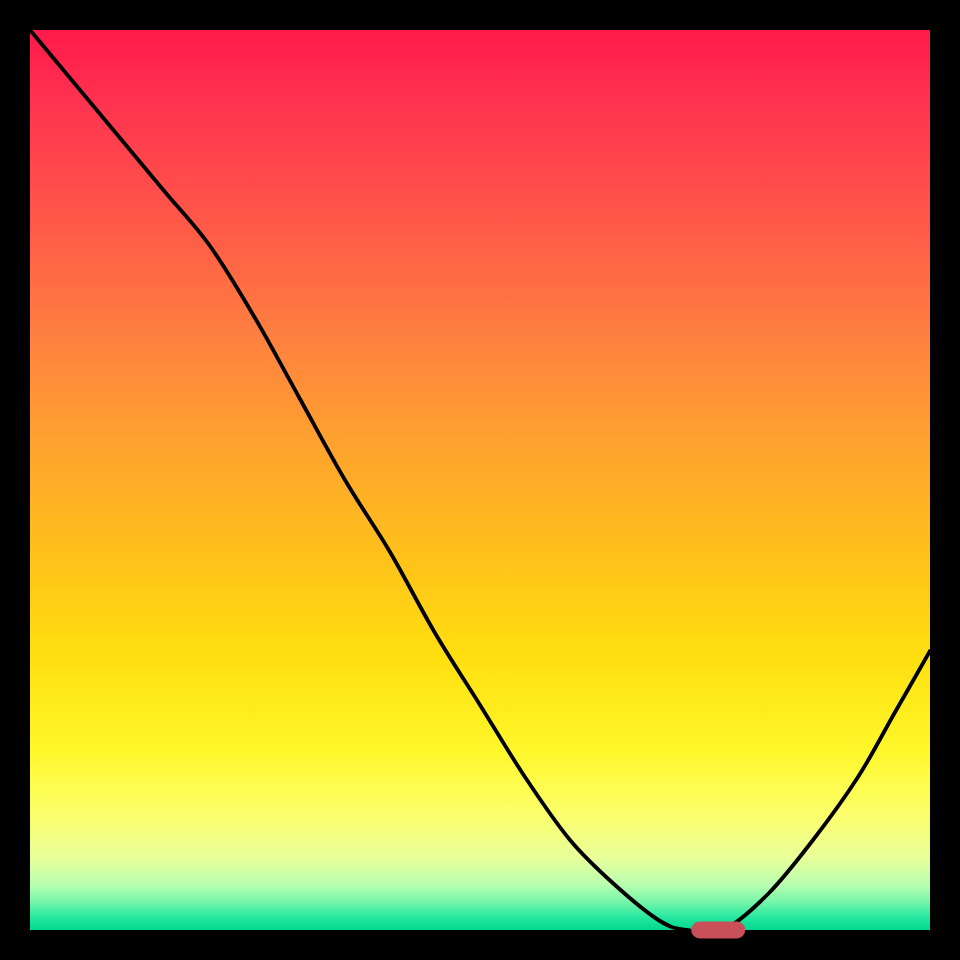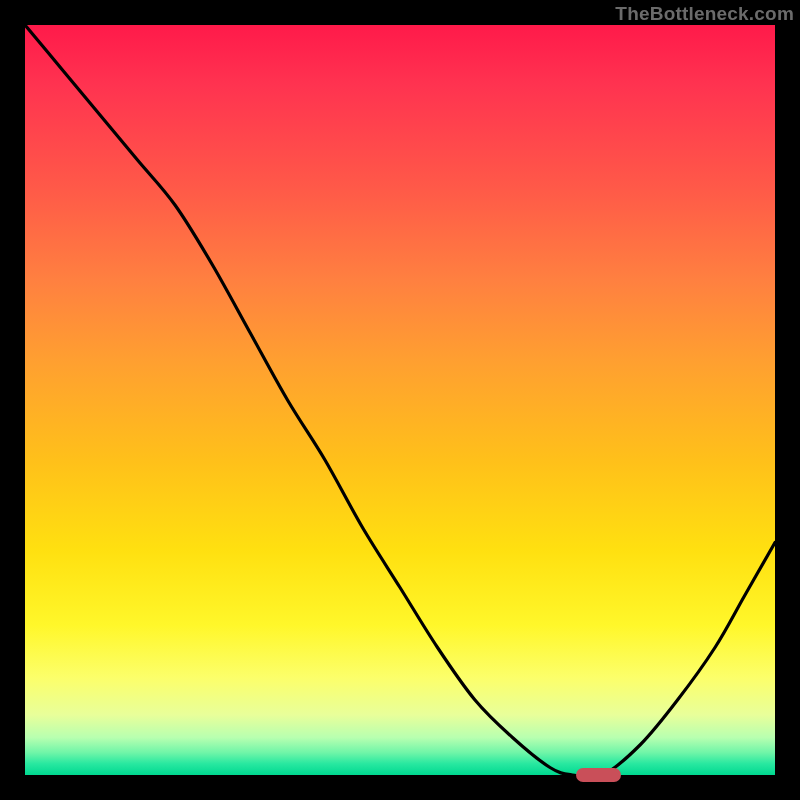--- a/index.html
+++ b/index.html
@@ -70,15 +70,14 @@
 <div class="container">
 
   <div class="plot-area"></div>
 
   <svg class="overlay" viewBox="0 0 750 750" preserveAspectRatio="none">
     <path id="curve-path" fill="none" stroke="#000" stroke-width="3.2" stroke-linejoin="round" stroke-linecap="round" d="M 0.0 0.0 C 6.3 7.5, 25.0 30.0, 37.5 45.0 C 50.0 60.0, 62.5 75.0, 75.0 90.0 C 87.5 105.0, 100.0 120.0, 112.5 135.0 C 125.0 150.0, 137.5 162.5, 150.0 180.0 C 162.5 197.5, 175.0 218.7, 187.5 240.0 C 200.0 261.3, 212.5 285.0, 225.0 307.5 C 237.5 330.0, 250.0 353.8, 262.5 375.0 C 275.0 396.3, 287.5 413.8, 300.0 435.0 C 312.5 456.3, 325.0 481.2, 337.5 502.5 C 350.0 523.7, 362.5 542.5, 375.0 562.5 C 387.5 582.5, 400.0 603.8, 412.5 622.5 C 425.0 641.3, 437.5 660.0, 450.0 675.0 C 462.5 690.0, 475.0 701.3, 487.5 712.5 C 500.0 723.8, 515.0 736.3, 525.0 742.5 C 535.0 748.8, 538.8 748.8, 547.5 750.0 C 556.3 751.3, 566.3 755.0, 577.5 750.0 C 588.8 745.0, 602.5 732.5, 615.0 720.0 C 627.5 707.5, 640.0 691.3, 652.5 675.0 C 665.0 658.8, 678.8 640.0, 690.0 622.5 C 701.3 605.0, 710.0 587.5, 720.0 570.0 C 730.0 552.5, 745.0 526.3, 750.0 517.5"></path>
   </svg>
 
   <div id="marker" class="marker" style="left: 576.25px; width: 45px; bottom: 25px; transform: translateY(7px); background: rgb(201, 79, 89);"></div>
 
-  <div class="watermark">TheBottleneck.com</div>
 
 </div>
 
 </body></html>

